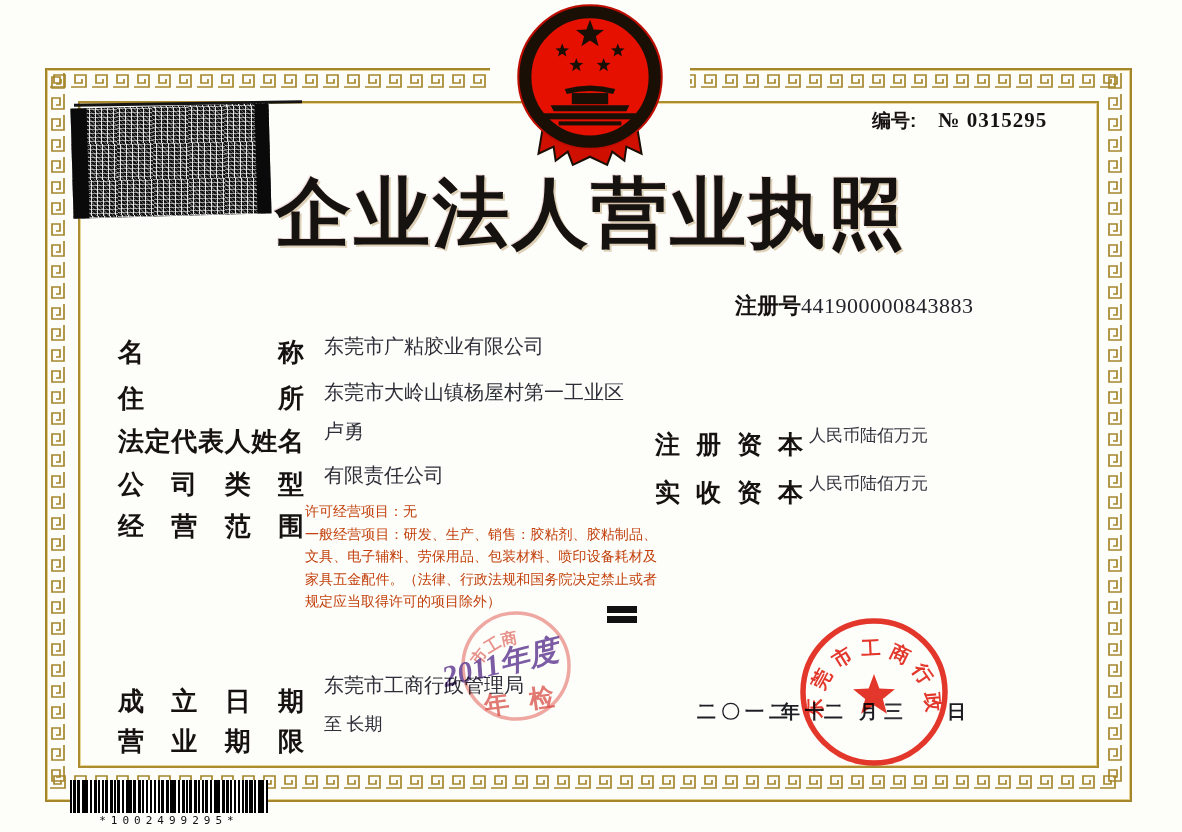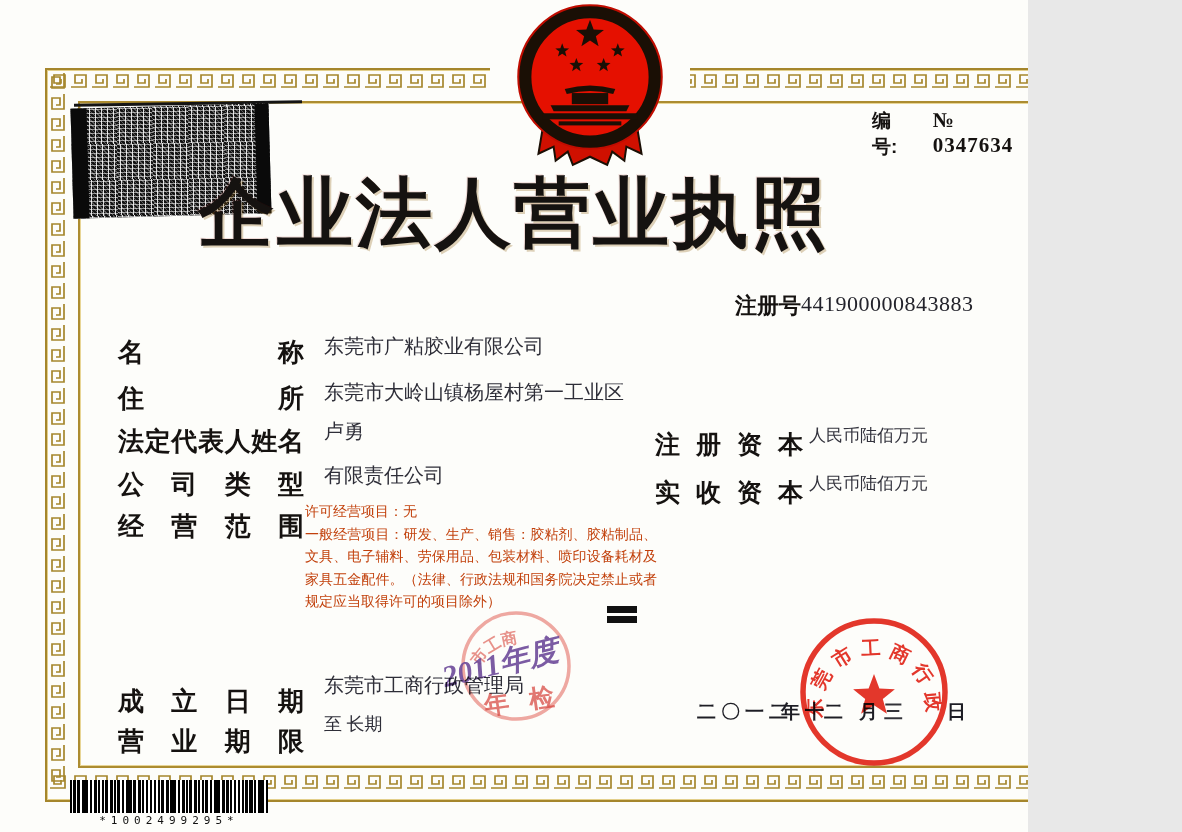--- a/index.html
+++ b/index.html
@@ -1,16 +1,16 @@
 <!DOCTYPE html>
 <html><head>
 <meta charset="utf-8">
 <style>
   html,body{margin:0;padding:0;background:#e8e8e8;}
-  .page{position:relative;width:1028px;height:832px;background:#fdfdfa;overflow:hidden;
+  .page{position:relative;width:1182px;height:832px;background:#fdfdfa;overflow:hidden;
         font-family:"Liberation Sans",sans-serif;color:#151210;}
 
   
   .frame-outer{position:absolute;left:45px;top:68px;width:1083px;height:730px;
                border:2px solid #a5862c;box-shadow:inset 0 0 0 1px #e3cf8a;}
   .band{position:absolute;overflow:hidden;}
   .band svg{display:block;}
   .frame-inner{position:absolute;left:78px;top:101px;width:1017px;height:663px;
                border:2px solid #ac8c31;box-shadow:0 0 0 1px #e8d595 inset;}
 
@@ -29,21 +29,21 @@
   
   .emblem-backing{position:absolute;left:490px;top:62px;width:200px;height:36px;background:#fdfdfa;}
   .emblem{position:absolute;left:494px;top:4px;}
 
   
   .serial{position:absolute;left:872px;top:108px;font-size:19px;font-weight:700;display:flex;gap:22px;align-items:baseline;}
   .serial .no{font-family:"Liberation Serif",serif;font-size:21px;letter-spacing:1px;}
   .title{position:absolute;left:50%;top:163px;transform:translateX(-50%);white-space:nowrap;
          font-size:76px;font-weight:900;letter-spacing:3px;
          text-shadow:2px 2px 0 rgba(140,95,10,.28),-1px -1px 0 rgba(160,30,20,.15);}
-  .regno{position:absolute;left:735px;top:291px;display:flex;align-items:flex-start;}
+  .regno{position:absolute;left:735px;top:291px;display:flex;align-items:center;}
   .regno .lbl{font-size:22px;font-weight:800;}
   .regno .num{font-family:"Liberation Serif",serif;font-size:22px;letter-spacing:.5px;color:#23232b;}
 
   
   .row{position:absolute;left:118px;display:flex;align-items:flex-start;}
   .row .lbl{width:186px;font-size:26px;font-weight:800;flex:none;}
   .row .val{margin-left:20px;margin-top:-2px;font-size:20px;color:#2e2e38;
             font-family:"Liberation Serif",serif;white-space:nowrap;}
   .spread{display:flex;justify-content:space-between;}
   .row2{position:absolute;left:655px;display:flex;align-items:flex-start;}
@@ -121,21 +121,21 @@
       <path d="M70,84 Q95,77 120,84 L118,89 Q95,83 72,89 Z"></path>
       <rect x="77" y="88" width="36" height="11"></rect>
       <path d="M56,100 L134,100 L131,106 L59,106 Z"></path>
       <rect x="48" y="108" width="94" height="6"></rect>
       <rect x="64" y="116" width="62" height="4"></rect>
     </g>
   </svg>
 
   <div class="serial">
     <span class="lbl">编号:</span>
-    <span class="no">№ 0347634</span>
+    <span class="no">№ 0315295</span>
   </div>
 
   <div class="title">企业法人营业执照</div>
 
   <div class="regno">
     <span class="lbl">注册号</span>
     <span class="num">441900000843883</span>
   </div>
 
   <div class="row" style="top:335px;">

